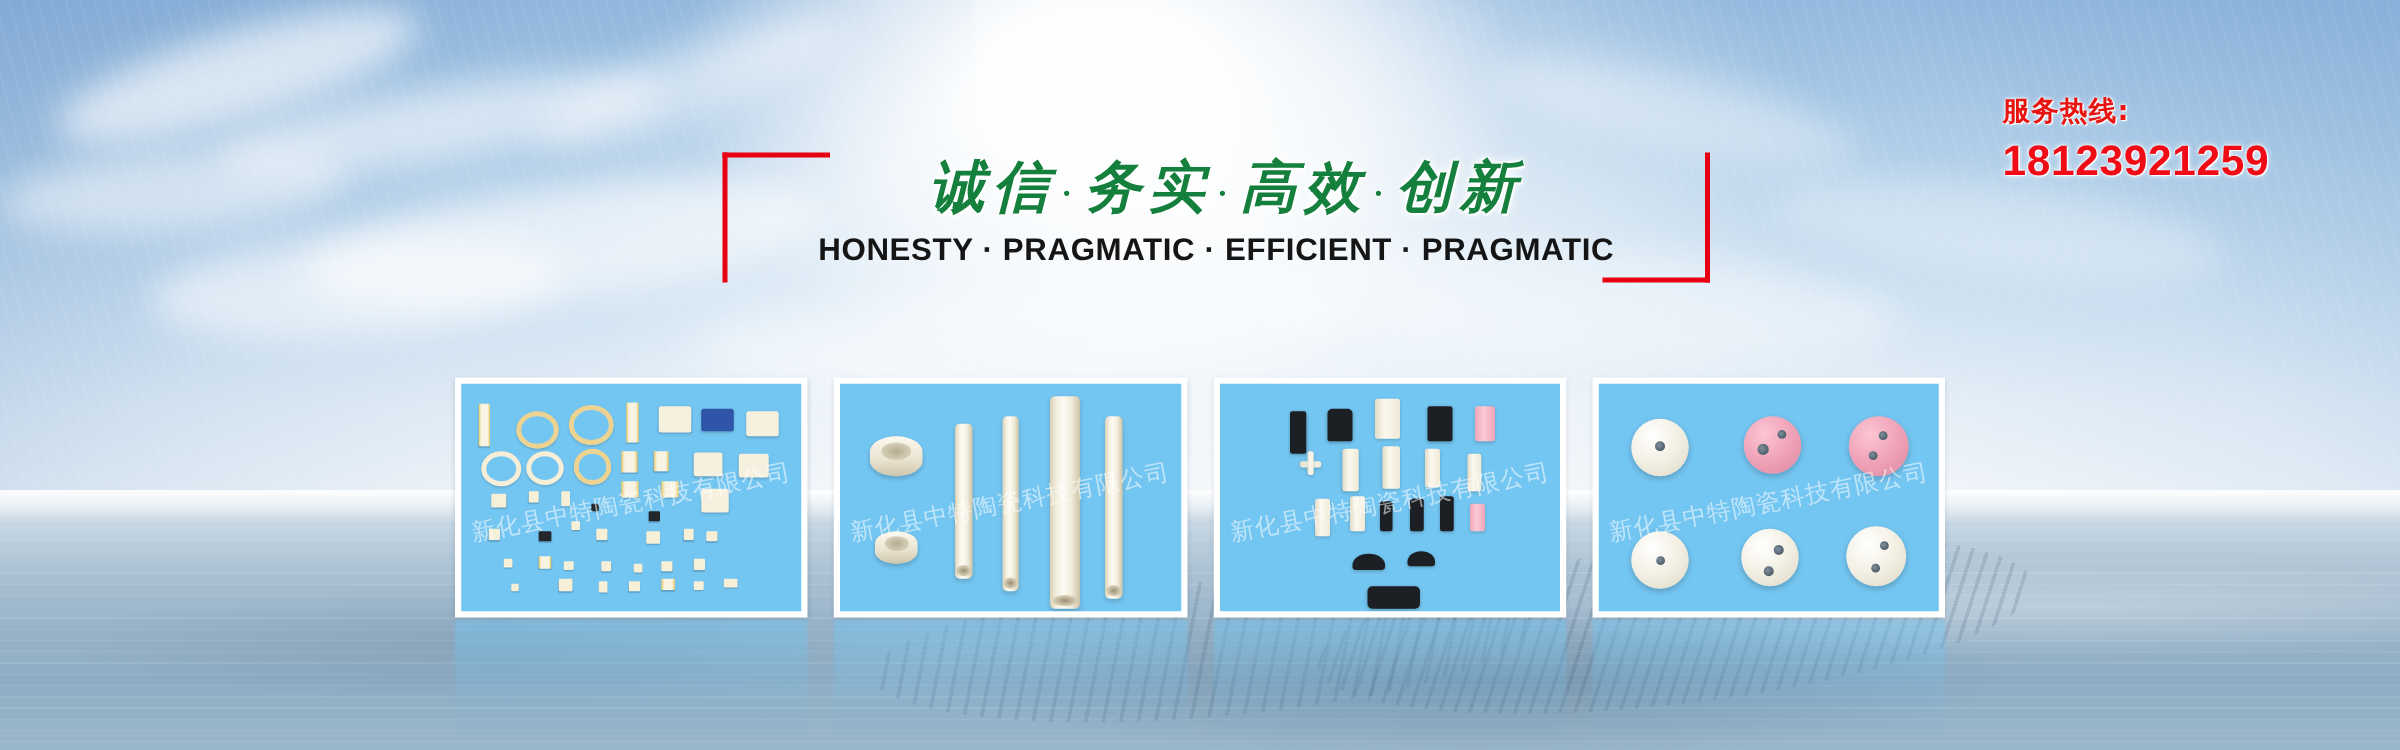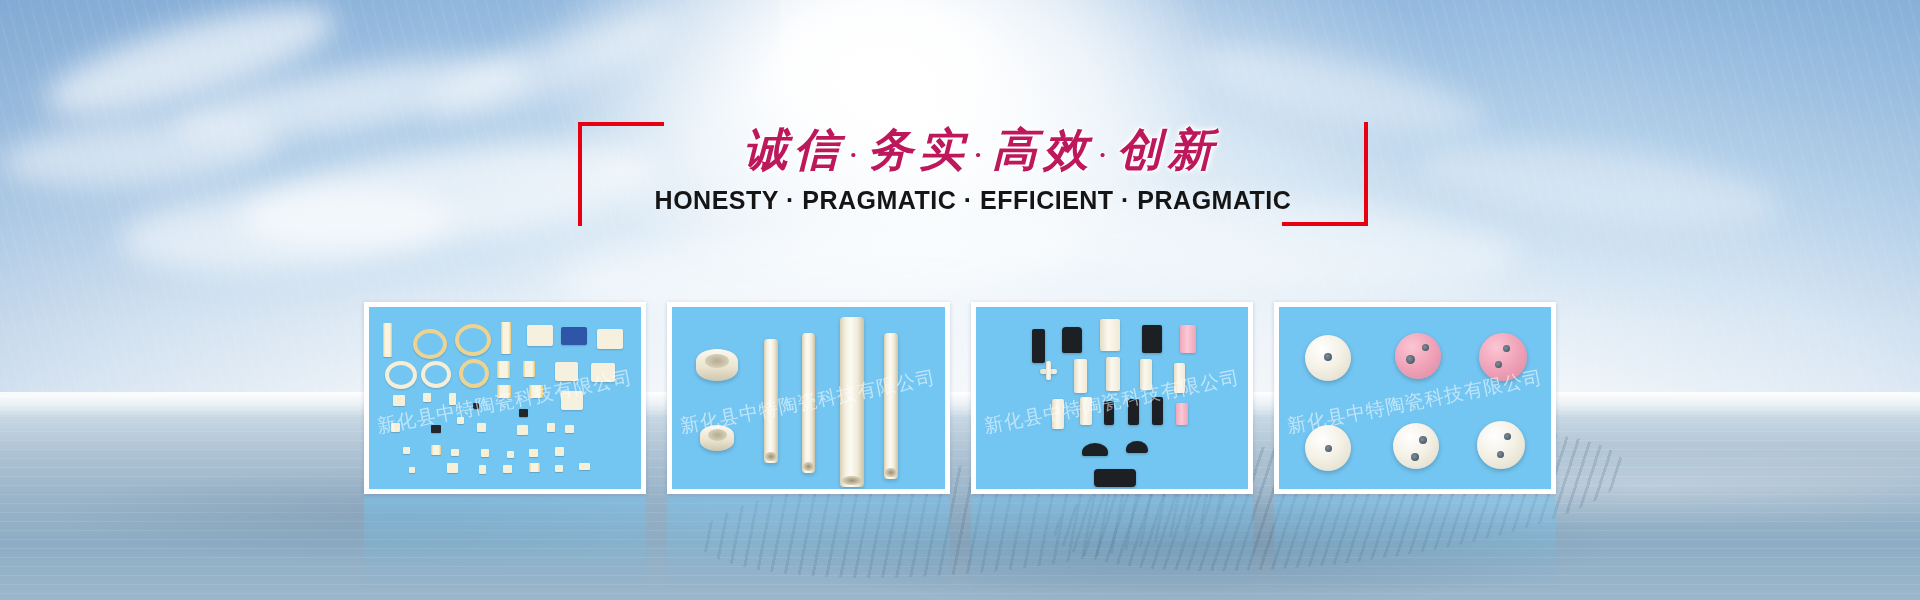--- a/index.html
+++ b/index.html
@@ -213,21 +213,21 @@
   .slogan-cn {
     position: absolute;
     left: 16px; right: 0;
     top: 2px;
     text-align: center;
     font-family: "Liberation Serif", serif;
     font-weight: bold;
     font-style: italic;
     font-size: 45px;
     letter-spacing: 6px;
-    color: #be185d;
+    color: #15803d;
     text-shadow:
       0 0 3px #ffffff, 0 0 6px #ffffff, 0 0 9px #ffffff,
       1px 1px 0 #ffffff, -1px -1px 0 #ffffff;
     white-space: nowrap;
   }
   .slogan-cn .dot {
     font-size: 26px;
     vertical-align: middle;
     padding: 0 4px;
     font-style: normal;
@@ -494,20 +494,22 @@
   <div class="slogan">
     <div class="bracket-l"></div>
     <div class="bracket-r"></div>
     <div class="slogan-cn">
       <span>诚信</span><span class="dot">·</span><span>务实</span><span class="dot">·</span><span>高效</span><span class="dot">·</span><span>创新</span>
     </div>
     <div class="slogan-en">HONESTY · PRAGMATIC · EFFICIENT · PRAGMATIC</div>
   </div>
 
   <div class="contact">
+    <div class="contact-label">服务热线:</div>
+    <div class="contact-phone">18123921259</div>
   </div>
 
   <div class="panels">
 
     <div class="panel">
       <div class="panel-inner">
         <div class="chip gold" style="left:14px;  top:16px; width:9px;  height:34px;"></div>
         <div class="ring1 gold" style="left:44px;  top:22px; width:26px; height:22px;"></div>
         <div class="ring1 gold" style="left:86px;  top:17px; width:28px; height:24px;"></div>
         <div class="chip gold" style="left:132px; top:15px; width:10px; height:32px;"></div>

